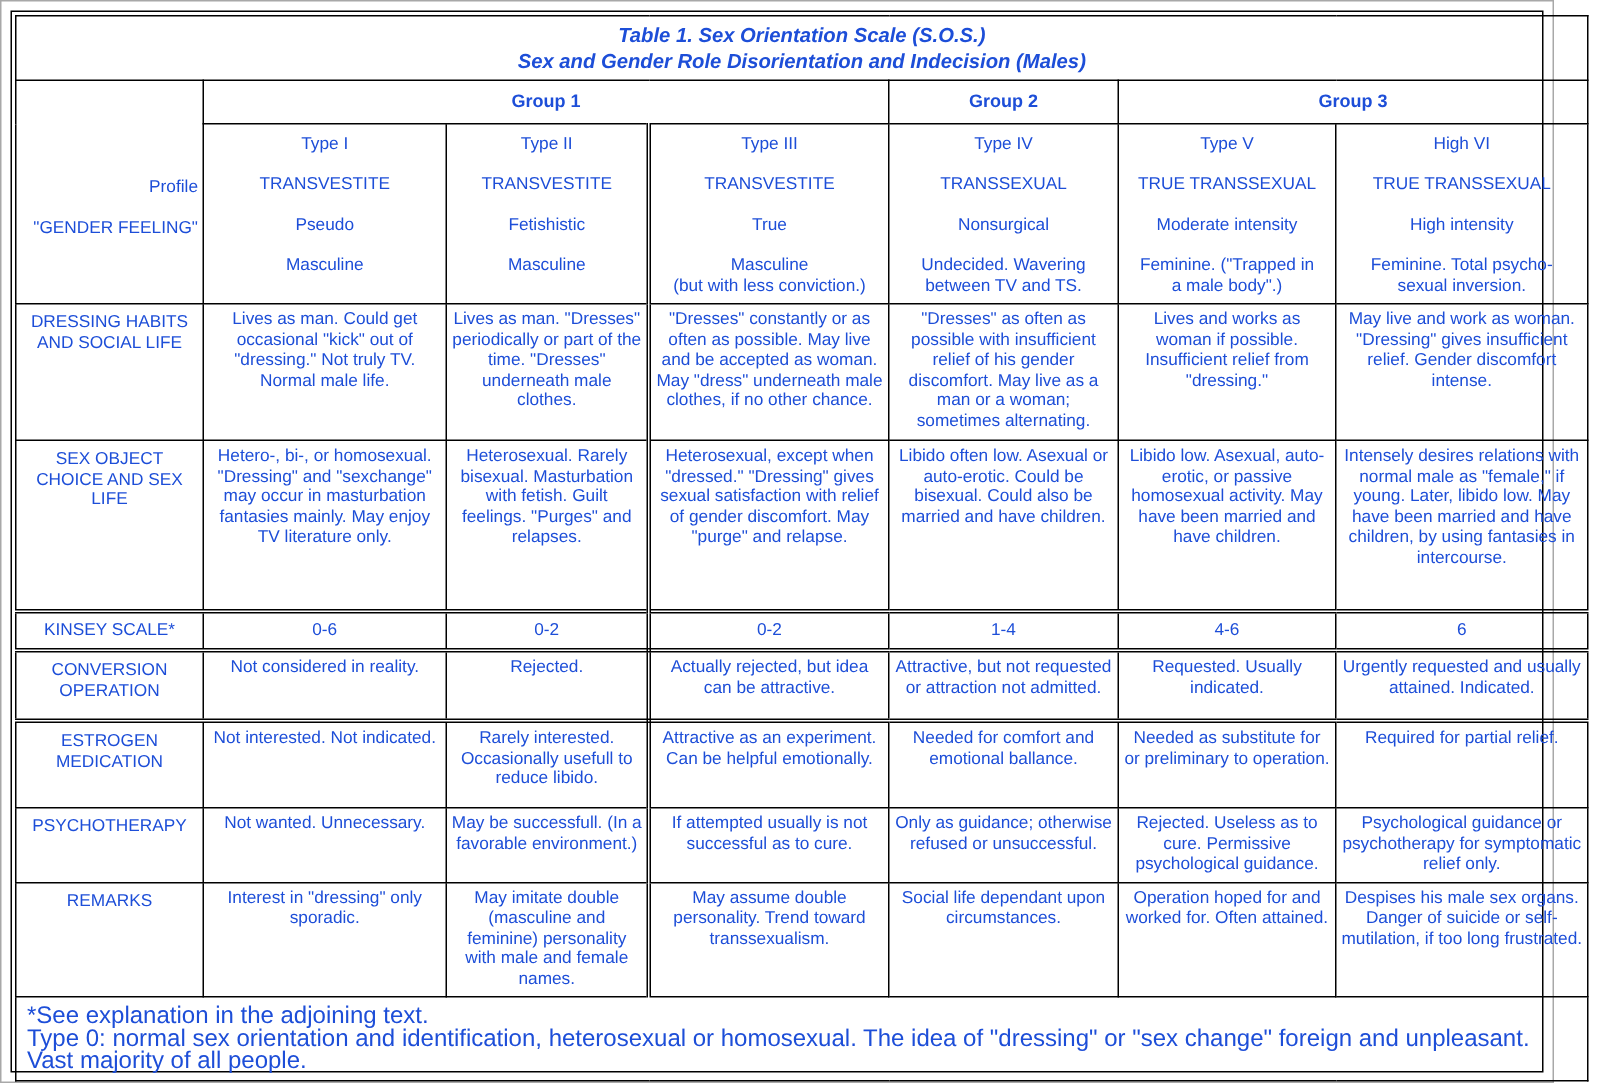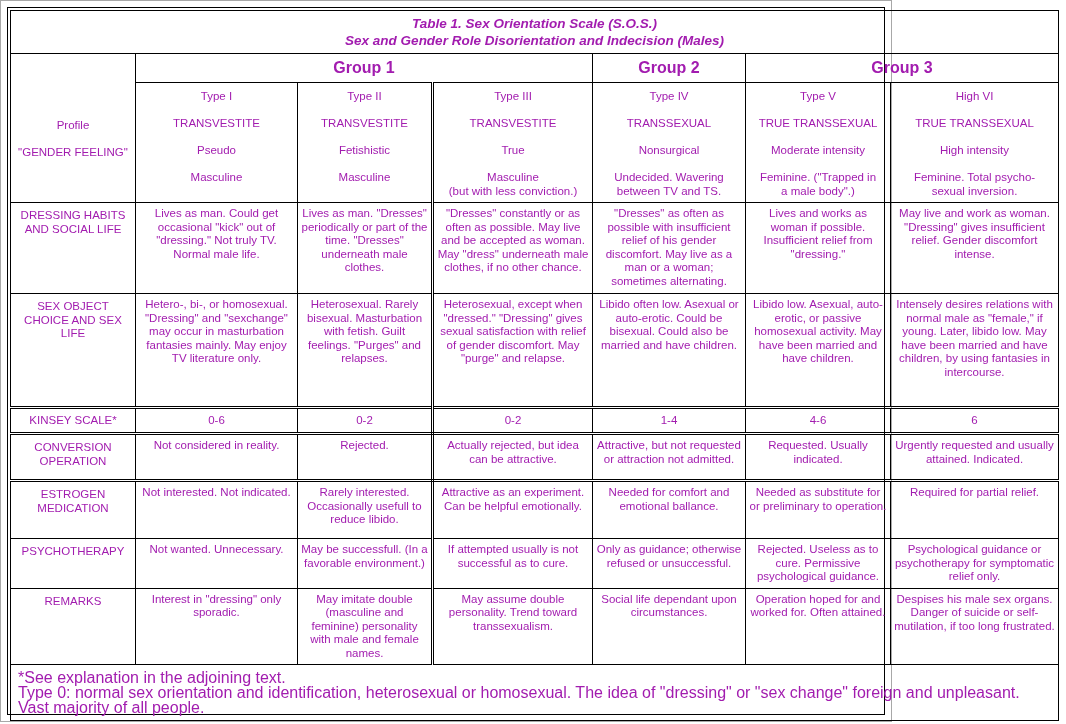--- a/index.html
+++ b/index.html
@@ -1,30 +1,30 @@
 <!DOCTYPE html>
 <html><head>
 <meta charset="utf-8">
 <style>
   html, body { margin: 0; padding: 0; background: #fff; }
   .page {
-    width: 892px; height: 722px; box-sizing: border-box;
+    width: 1036px; height: 722px; box-sizing: border-box;
     border: 1px solid #a8a8a8; padding: 6px;
-    font-family: "Liberation Sans", sans-serif; color: #a21caf; background: #fff;
+    font-family: "Liberation Sans", sans-serif; color: #1d4ed8; background: #fff;
   }
   .tbl-outer { border: 1px solid #000; padding: 2px; height: 100%; box-sizing: border-box; }
   table { border-collapse: collapse; width: 100%; height: 100%; table-layout: fixed; }
   td {
     border: 1px solid #000; text-align: center; vertical-align: top;
     font-size: 11.5px; line-height: 13.5px; padding: 4px 3px; word-wrap: break-word;
   }
   td.title-cell { padding: 4px 2px; vertical-align: middle; }
   .title-line { font-size: 13.5px; font-weight: bold; font-style: italic; line-height: 17px; }
-  td.group-cell { font-weight: bold; font-size: 16px; vertical-align: middle; padding: 2px; }
-  td.profile-label { vertical-align: top; padding-top: 64px; }
+  td.group-cell { font-weight: bold; font-size: 12px; vertical-align: middle; padding: 2px; }
+  td.profile-label { vertical-align: top; padding-top: 64px; text-align: right; }
   .pl-line { height: 27px; line-height: 14px; }
   td.thead-cell { padding-top: 7px; }
   .t-line { height: 27px; line-height: 13.5px; }
   .t-feeling { white-space: pre-line; line-height: 13.5px; }
   td.rowlabel { padding-top: 6px; margin-left: 24px; }
   .dr { border-right: 3px double #000; margin-top: 38px; }
   tr.kinsey-row td { border-top: 3px double #000; border-bottom: 3px double #000; vertical-align: middle; padding: 2px; }
   tr.conversion-row td { border-bottom: 3px double #000; }
   td.footnote-cell { text-align: left; padding: 5px 7px; font-size: 16px; line-height: 15px; vertical-align: top; }
 </style>

